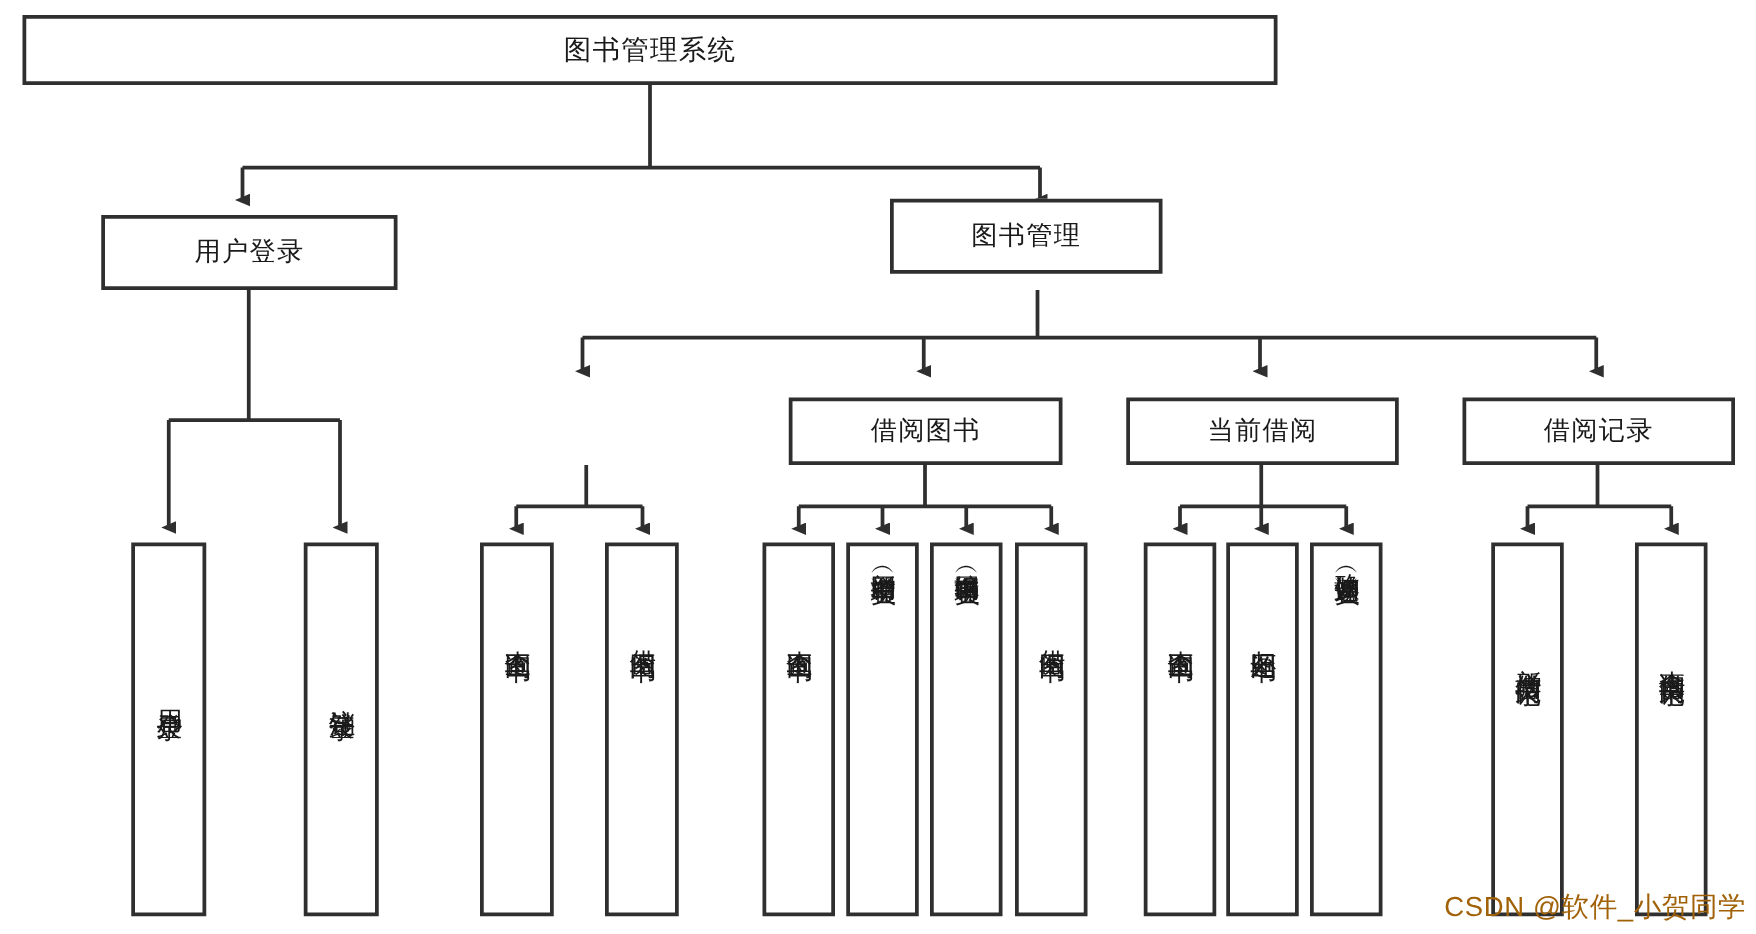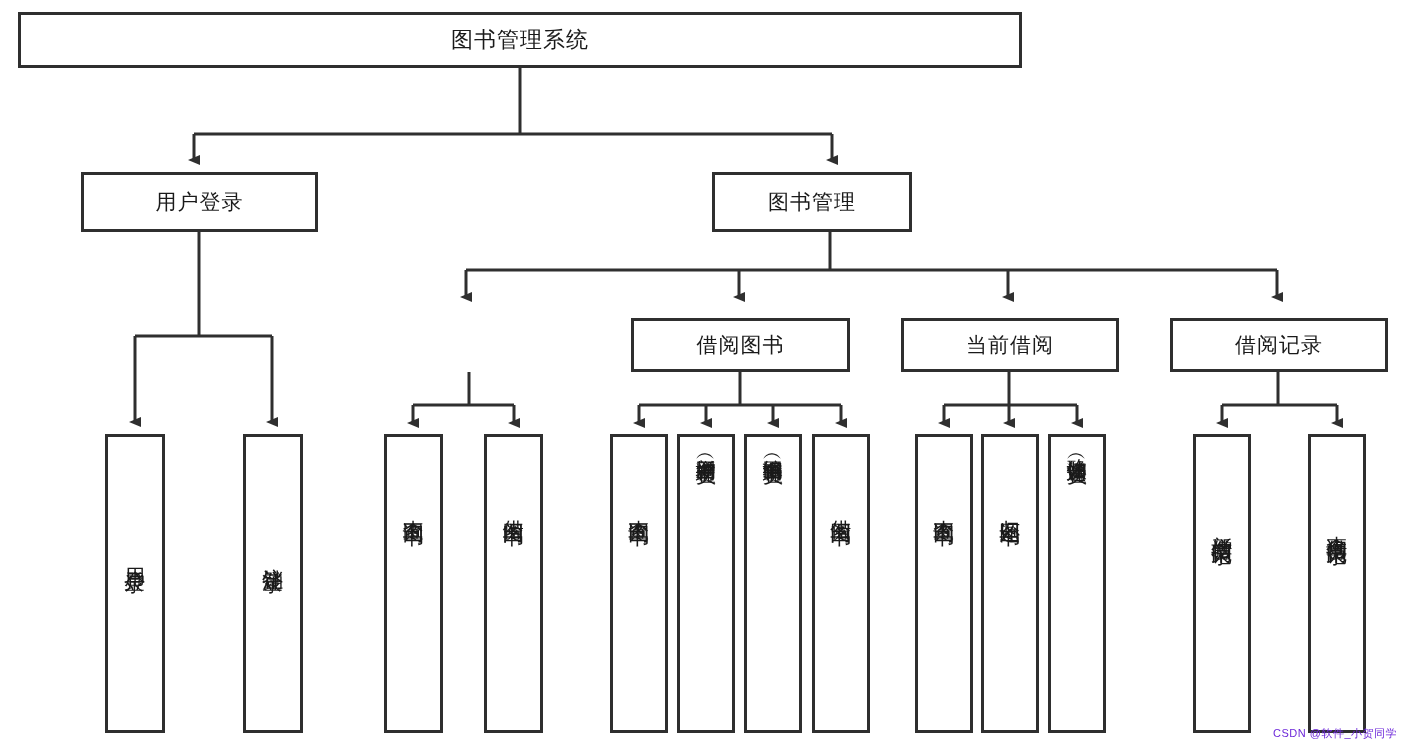--- a/index.html
+++ b/index.html
@@ -69,22 +69,22 @@
     left: 0;
     top: 0;
     width: 1405px;
     height: 747px;
     pointer-events: none;
   }
   .watermark {
     position: absolute;
     right: 8px;
     bottom: 6px;
-    font-size: 11px;
-    color: #6d28d9;
+    font-size: 22px;
+    color: #a16207;
     letter-spacing: 0.5px;
     white-space: nowrap;
   }
 </style>
 </head>
 <body>
 
 <div id="canvas">
 
   <svg class="edges" viewBox="0 0 1405 747" width="1405" height="747">
@@ -137,21 +137,21 @@
     </g>
   </svg>
 
   <div class="node root horiz" style="left:18px; top:12px; width:1004px; height:56px;">
     <span class="label">图书管理系统</span>
   </div>
 
   <div class="node horiz" style="left:81px; top:172px; width:237px; height:60px;">
     <span class="label">用户登录</span>
   </div>
-  <div class="node horiz" style="left:712px; top:172px; width:200px; height:60px;">
+  <div class="node horiz" style="left:712px; top:159px; width:218px; height:60px;">
     <span class="label">图书管理</span>
   </div>
 
   <div class="node horiz" style="left:631px; top:318px; width:219px; height:54px;">
     <span class="label">借阅图书</span>
   </div>
   <div class="node horiz" style="left:901px; top:318px; width:218px; height:54px;">
     <span class="label">当前借阅</span>
   </div>
   <div class="node horiz" style="left:1170px; top:318px; width:218px; height:54px;">

